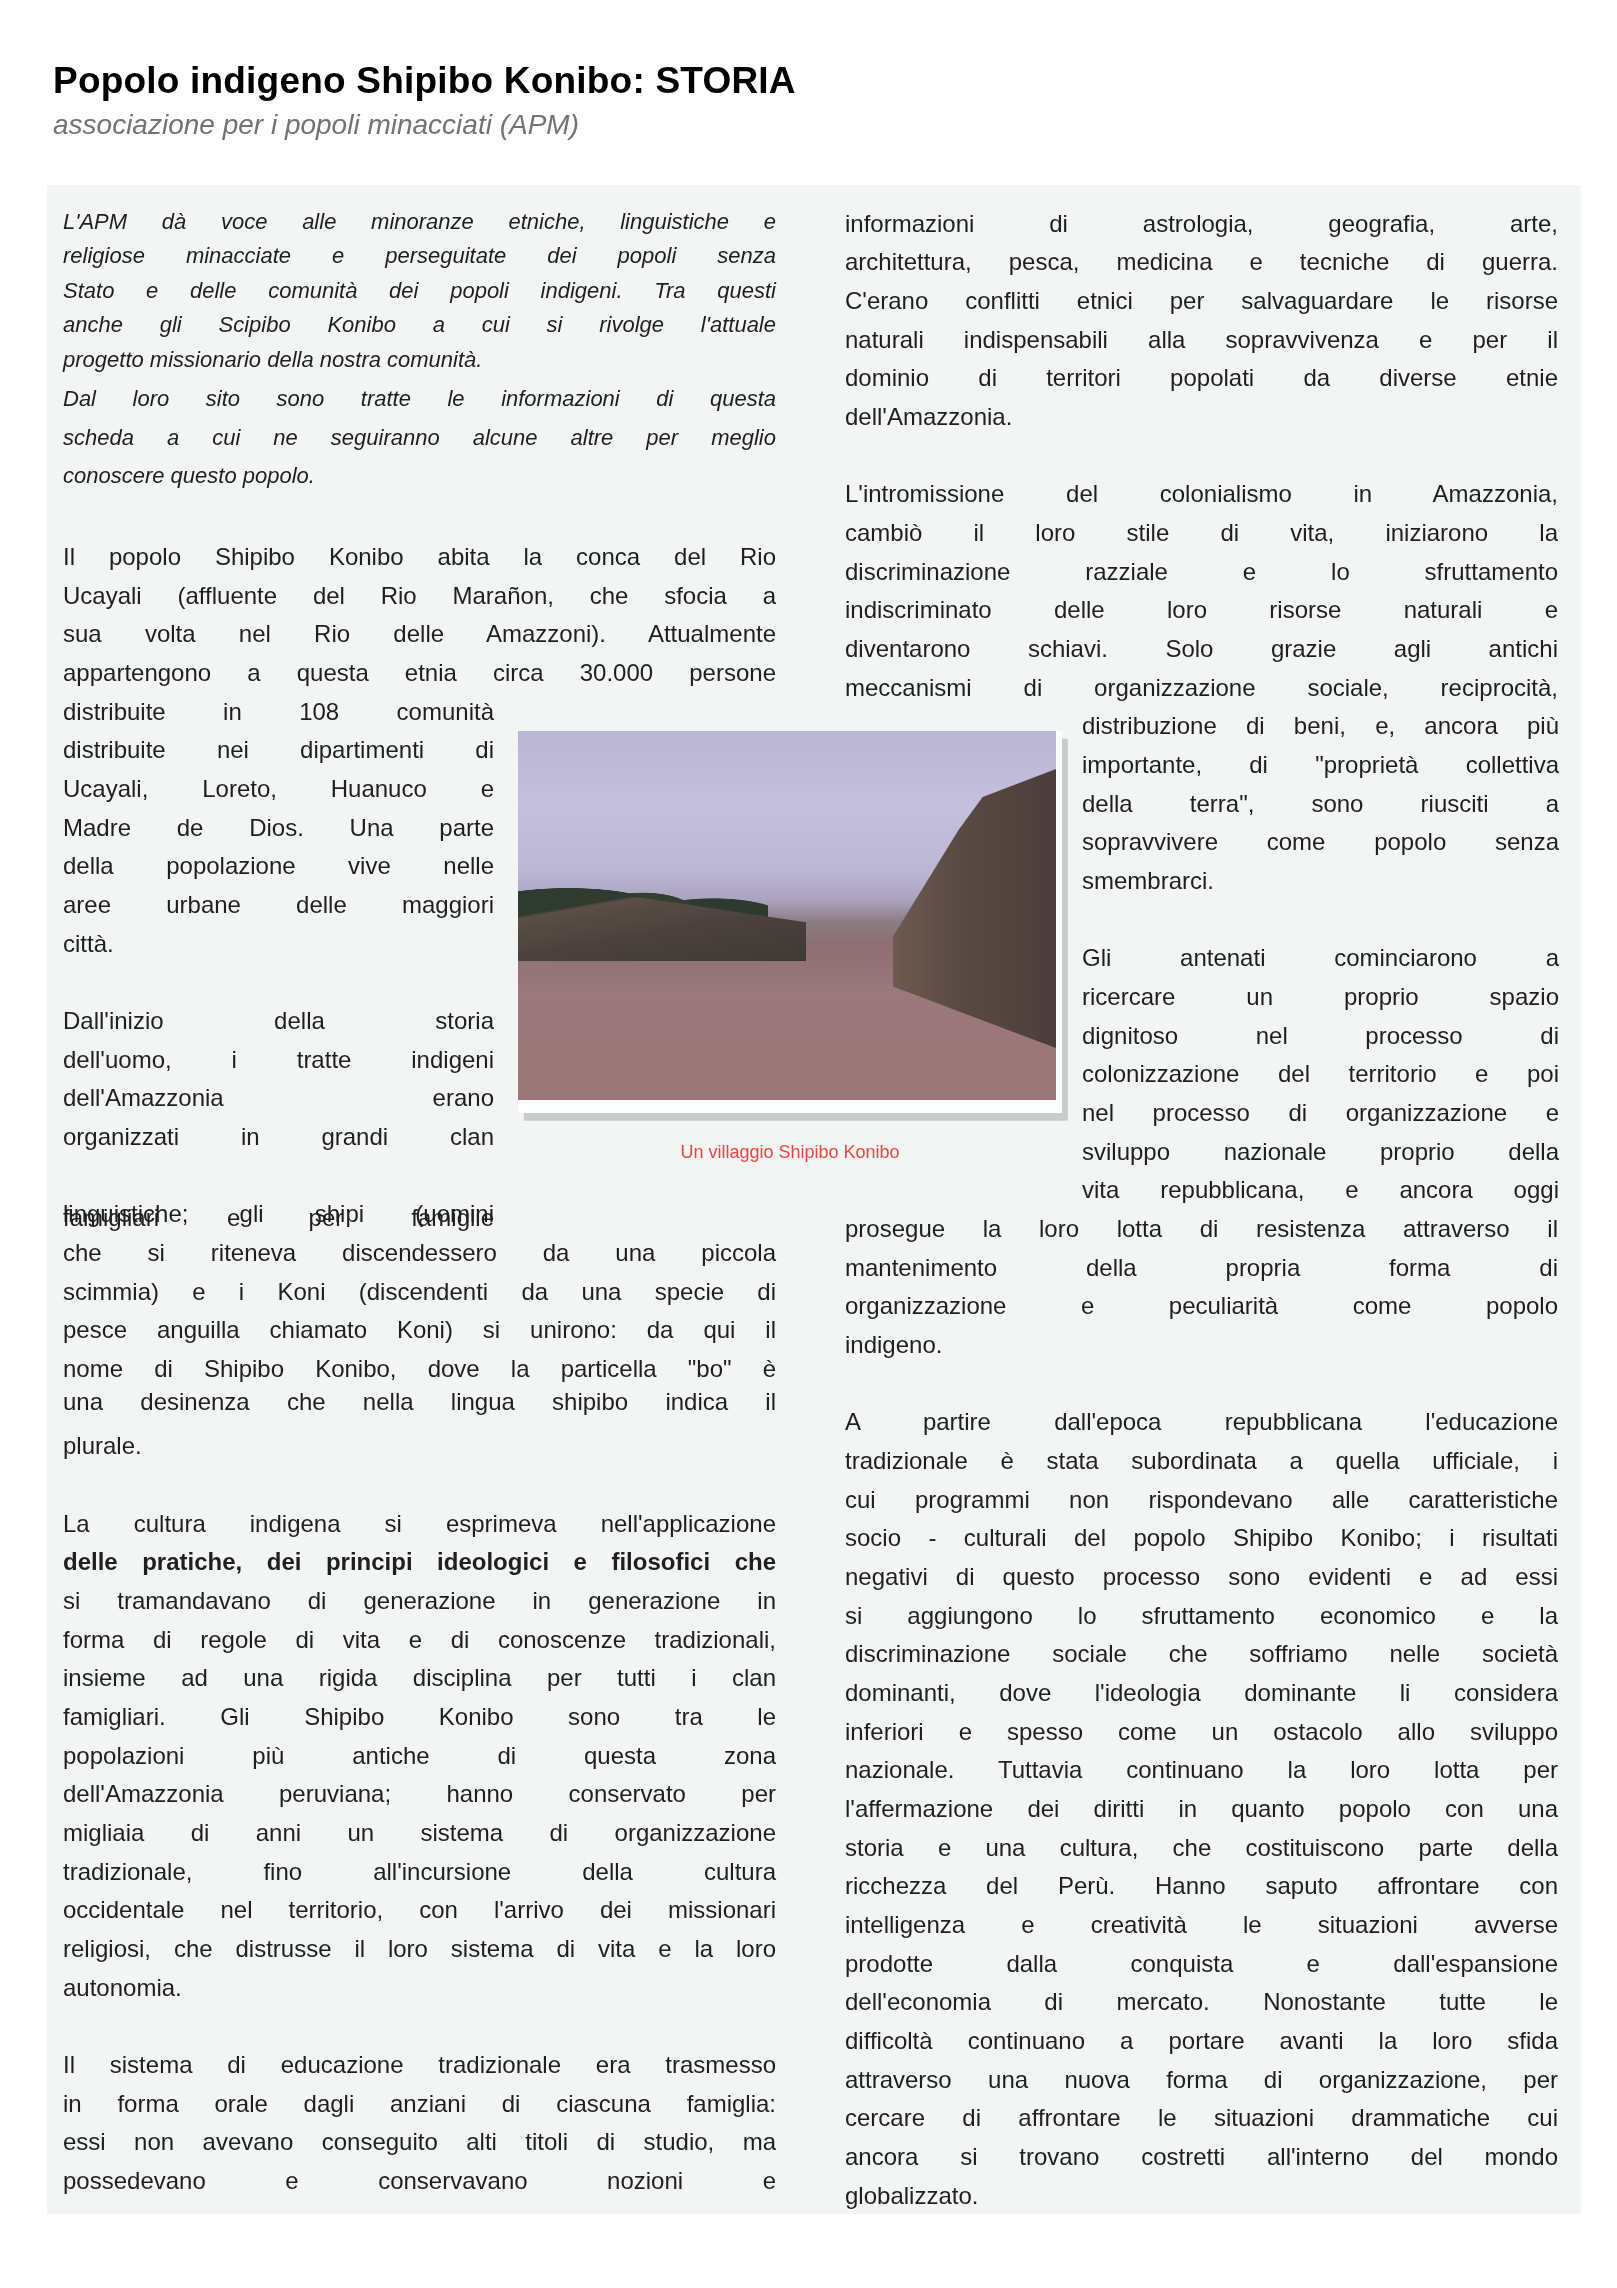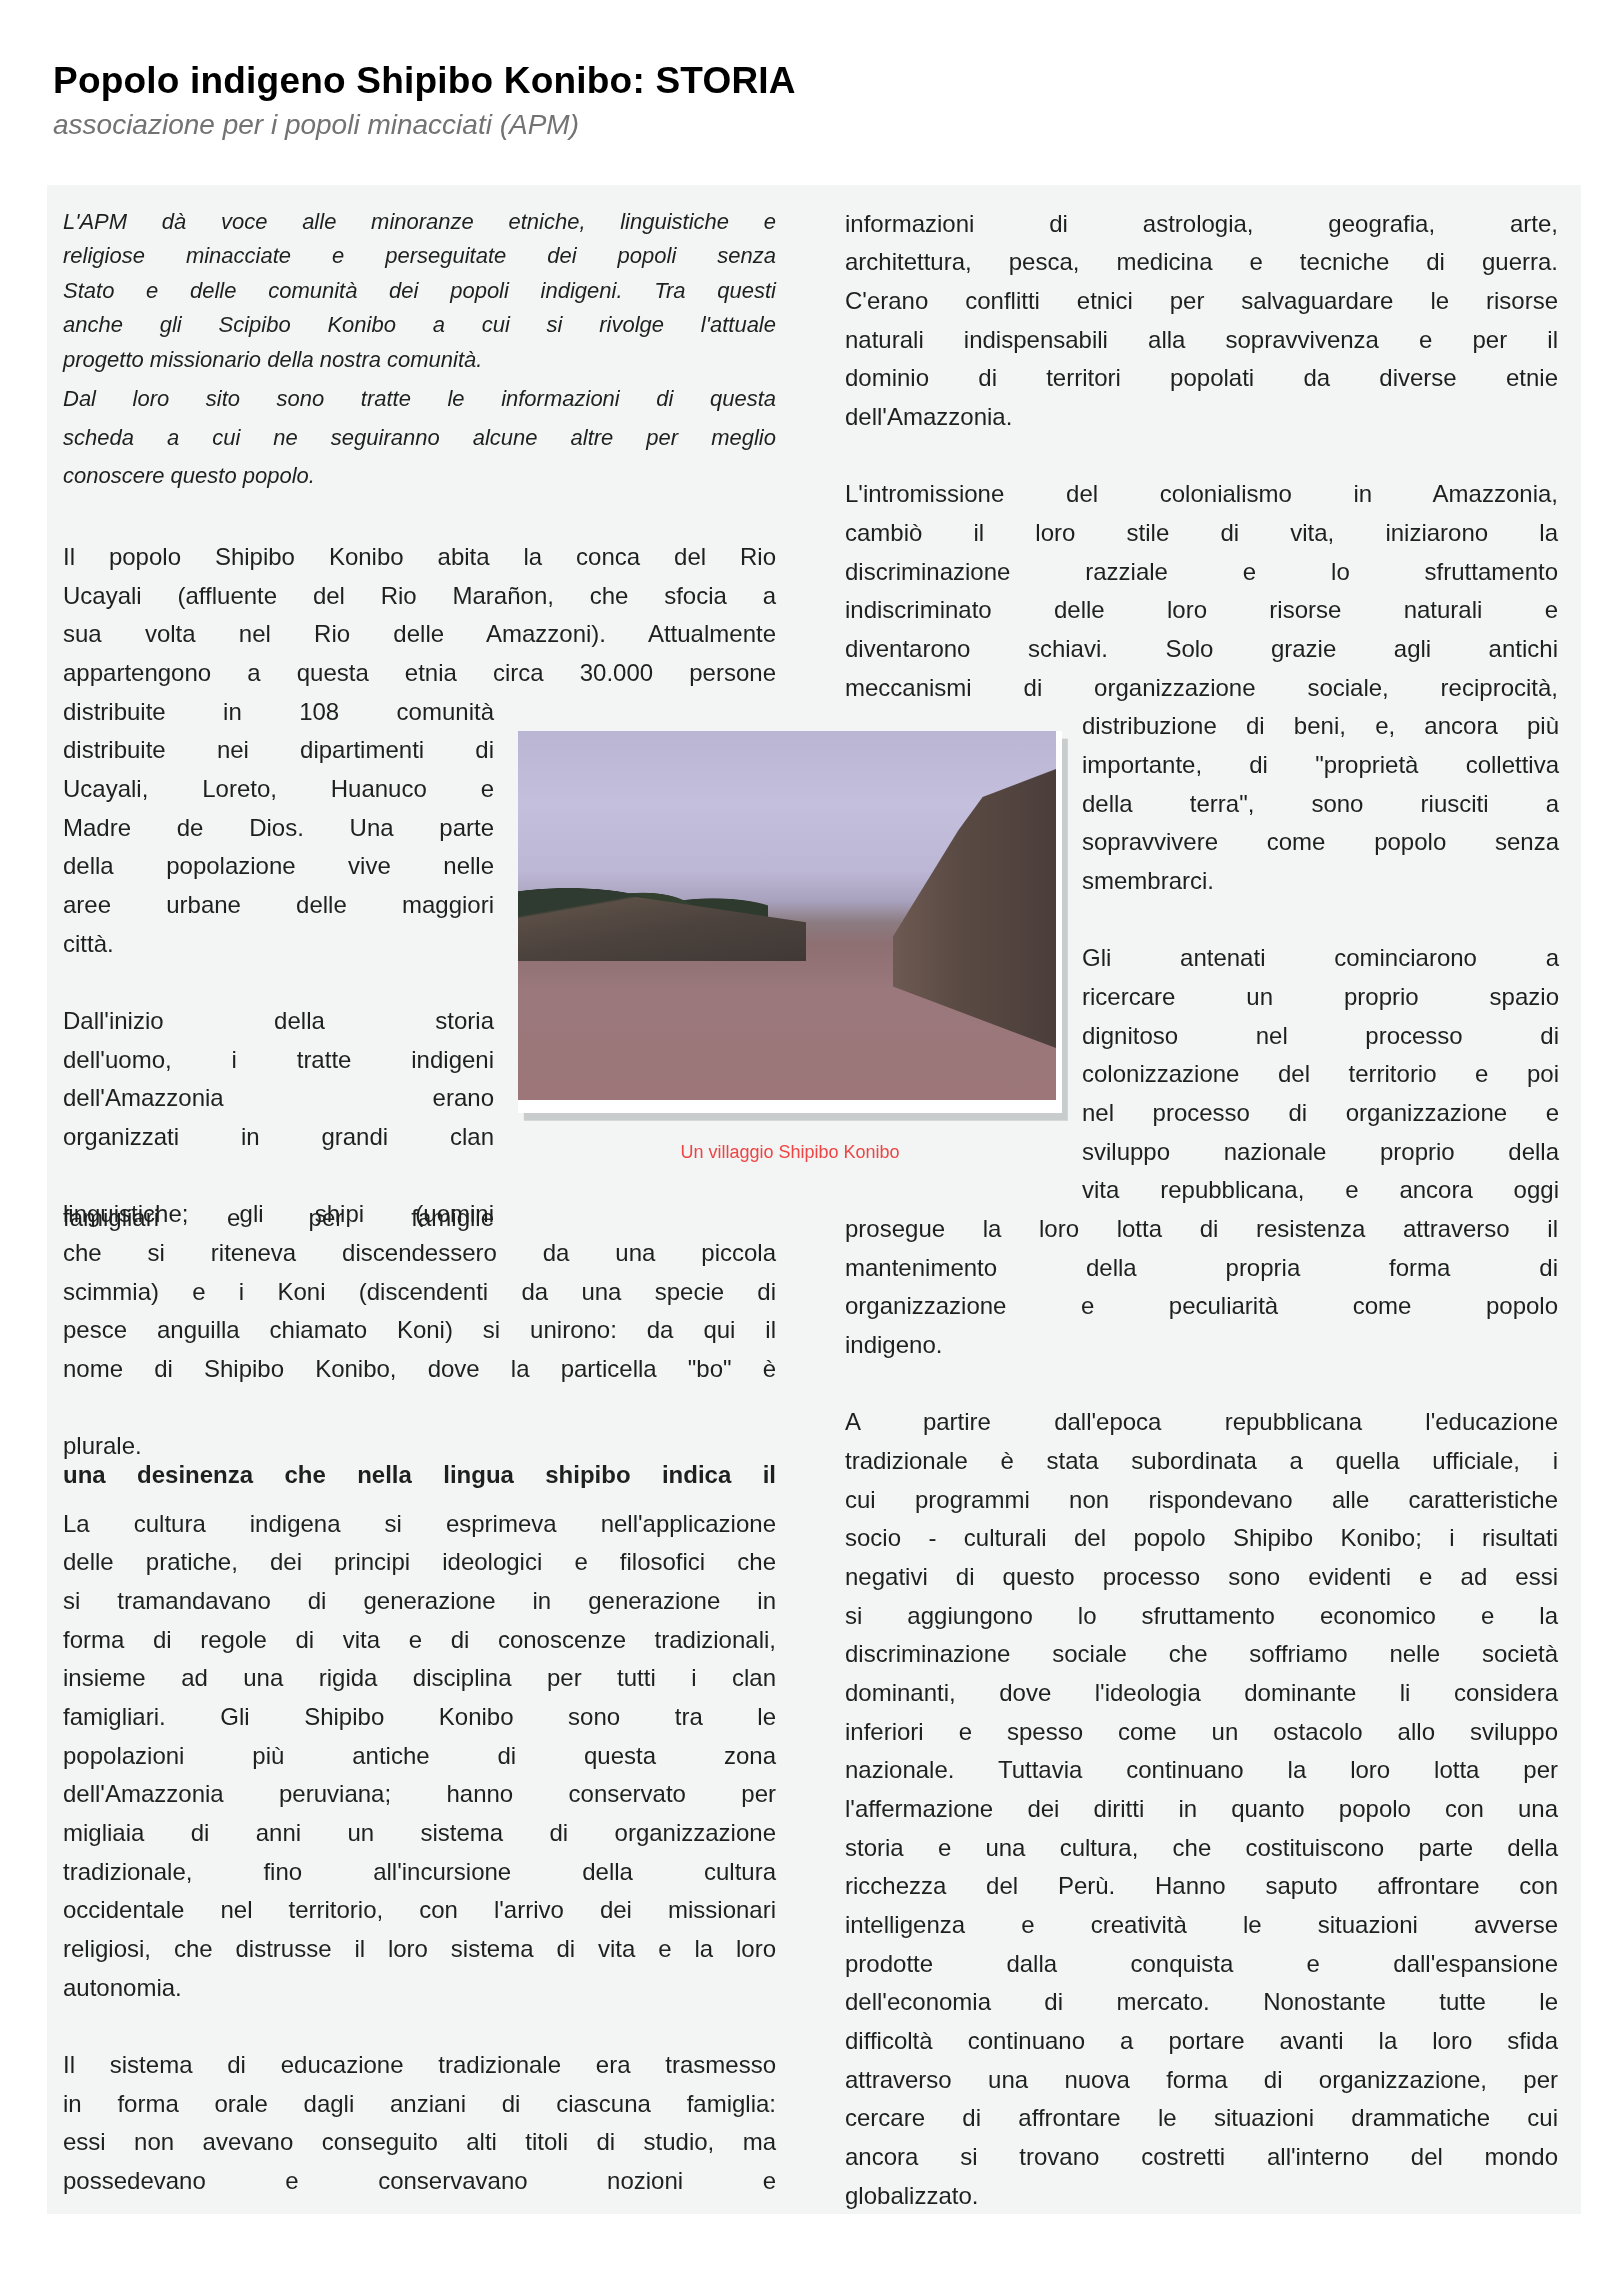--- a/index.html
+++ b/index.html
@@ -54,24 +54,24 @@
     <div class="line" style="left: 63px; top: 1002px; width: 431px;">Dall'inizio della storia</div>
     <div class="line" style="left: 63px; top: 1041px; width: 431px;">dell'uomo, i tratte indigeni</div>
     <div class="line" style="left: 63px; top: 1079px; width: 431px;">dell'Amazzonia erano</div>
     <div class="line" style="left: 63px; top: 1118px; width: 431px;">organizzati in grandi clan</div>
     <div class="line" style="left: 63px; top: 1157px; width: 431px; margin-top: 42px;">famigliari e per famiglie</div>
     <div class="line" style="left: 63px; top: 1195px; width: 431px;">linguistiche; gli shipi (uomini</div>
     <div class="line" style="left: 63px; top: 1234px; width: 713px;">che si riteneva discendessero da una piccola</div>
     <div class="line" style="left: 63px; top: 1273px; width: 713px;">scimmia) e i Koni (discendenti da una specie di</div>
     <div class="line" style="left: 63px; top: 1311px; width: 713px;">pesce anguilla chiamato Koni) si unirono: da qui il</div>
     <div class="line" style="left: 63px; top: 1350px; width: 713px;">nome di Shipibo Konibo, dove la particella "bo" è</div>
-    <div class="line" style="left: 63px; top: 1456px; width: 713px; font-weight: bold;">una desinenza che nella lingua shipibo indica il</div>
+    <div class="line" style="left: 63px; top: 1383px; width: 713px;">una desinenza che nella lingua shipibo indica il</div>
     <div class="line last" style="left: 63px; top: 1427px; width: 713px;">plurale.</div>
     <div class="line" style="left: 63px; top: 1505px; width: 713px;">La cultura indigena si esprimeva nell'applicazione</div>
-    <div class="line" style="left: 63px; top: 1543px; width: 713px;">delle pratiche, dei principi ideologici e filosofici che</div>
+    <div class="line" style="left: 63px; top: 1543px; width: 713px; font-weight: bold;">delle pratiche, dei principi ideologici e filosofici che</div>
     <div class="line" style="left: 63px; top: 1582px; width: 713px;">si tramandavano di generazione in generazione in</div>
     <div class="line" style="left: 63px; top: 1621px; width: 713px;">forma di regole di vita e di conoscenze tradizionali,</div>
     <div class="line" style="left: 63px; top: 1659px; width: 713px;">insieme ad una rigida disciplina per tutti i clan</div>
     <div class="line" style="left: 63px; top: 1698px; width: 713px;">famigliari. Gli Shipibo Konibo sono tra le</div>
     <div class="line" style="left: 63px; top: 1737px; width: 713px;">popolazioni più antiche di questa zona</div>
     <div class="line" style="left: 63px; top: 1775px; width: 713px;">dell'Amazzonia peruviana; hanno conservato per</div>
     <div class="line" style="left: 63px; top: 1814px; width: 713px;">migliaia di anni un sistema di organizzazione</div>
     <div class="line" style="left: 63px; top: 1853px; width: 713px;">tradizionale, fino all'incursione della cultura</div>
     <div class="line" style="left: 63px; top: 1891px; width: 713px;">occidentale nel territorio, con l'arrivo dei missionari</div>
     <div class="line" style="left: 63px; top: 1930px; width: 713px;">religiosi, che distrusse il loro sistema di vita e la loro</div>

